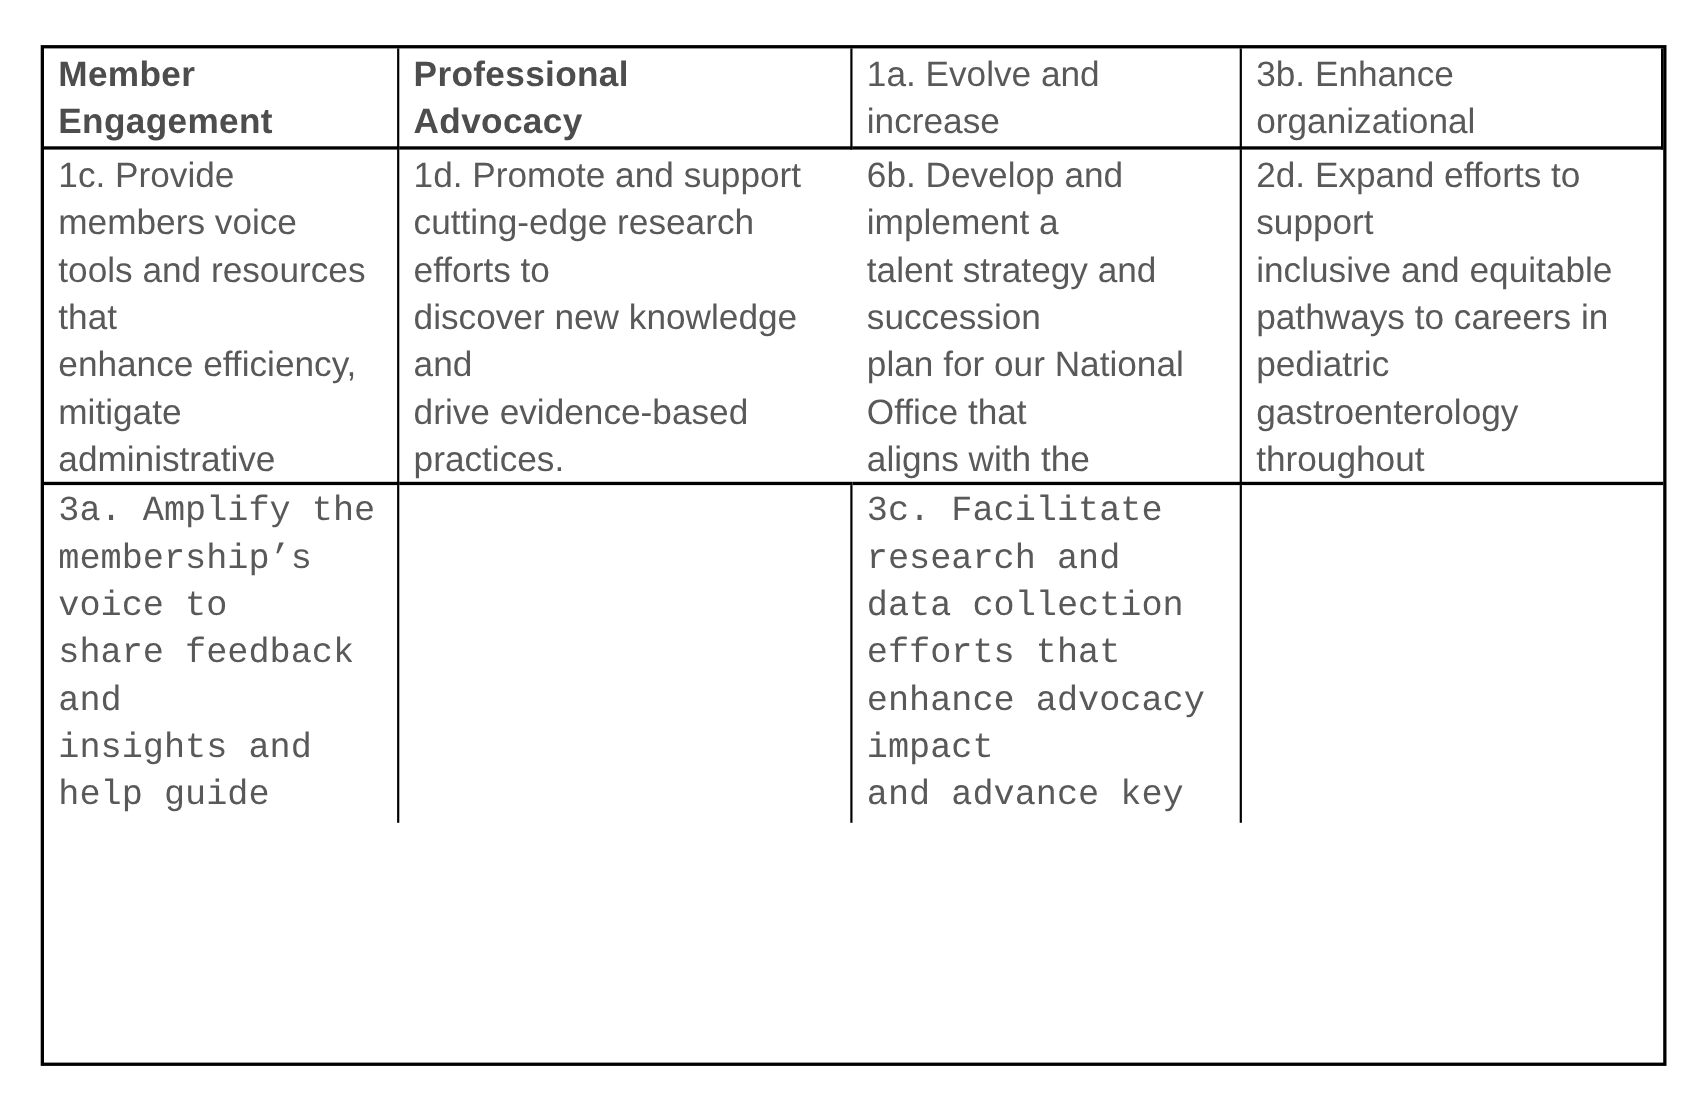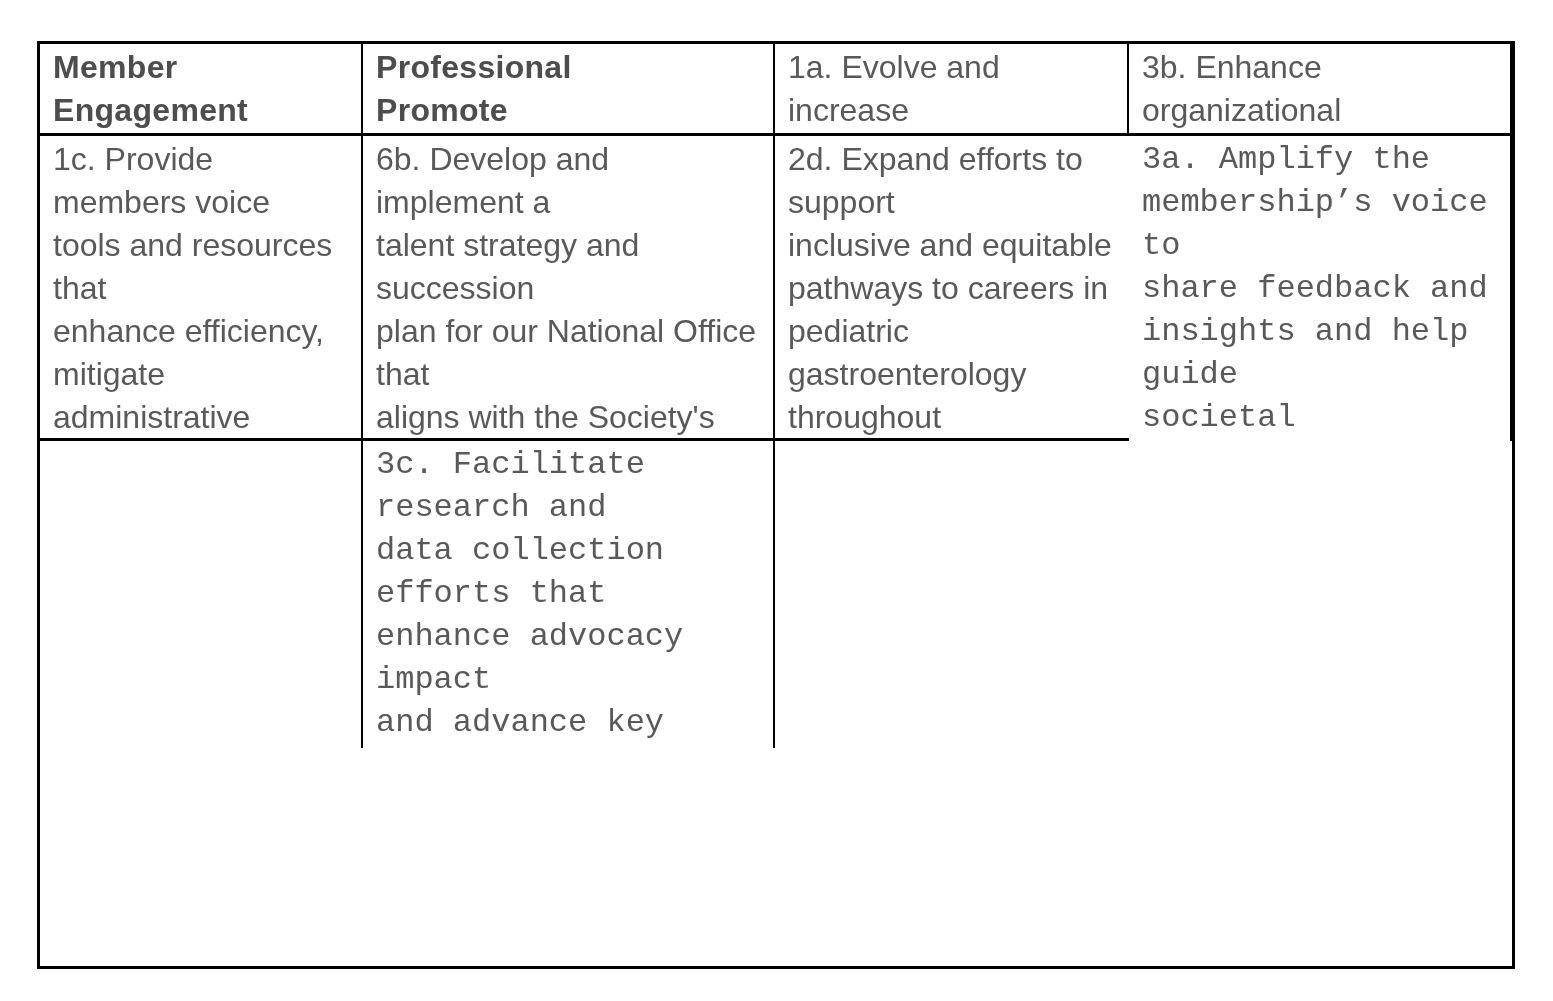--- a/index.html
+++ b/index.html
@@ -54,40 +54,44 @@
 </style>
 </head>
 <body>
 
 <div class="page">
   <div class="goals-table" role="table">
 
     <div class="cell header">Member
 Engagement</div>
     <div class="cell header">Professional
-Promote</div>
+Advocacy</div>
 
     <div class="cell body">1a. Evolve and increase
 access to meaningful
 volunteer and
 engagement opportunities
 that align with diverse
 member needs, interests,
 talents and preferences.</div>
     <div class="cell body">3b. Enhance organizational
 infrastructure and establish
 processes that support efficient
 operations and facilitate
 knowledge transfer across the
 organization.</div>
     <div class="cell body">1c. Provide members voice
 tools and resources that
 enhance efficiency, mitigate
 administrative burdens, and
 prioritize overall well-being.</div>
+    <div class="cell body last-col">1d. Promote and support
+cutting-edge research efforts to
+discover new knowledge and
+drive evidence-based practices.</div>
 
     <div class="cell body">6b. Develop and implement a
 talent strategy and succession
 plan for our National Office that
 aligns with the Society's strategic
 direction and anticipated growth.</div>
     <div class="cell body last-col">2d. Expand efforts to support
 inclusive and equitable
 pathways to careers in pediatric
 gastroenterology throughout

